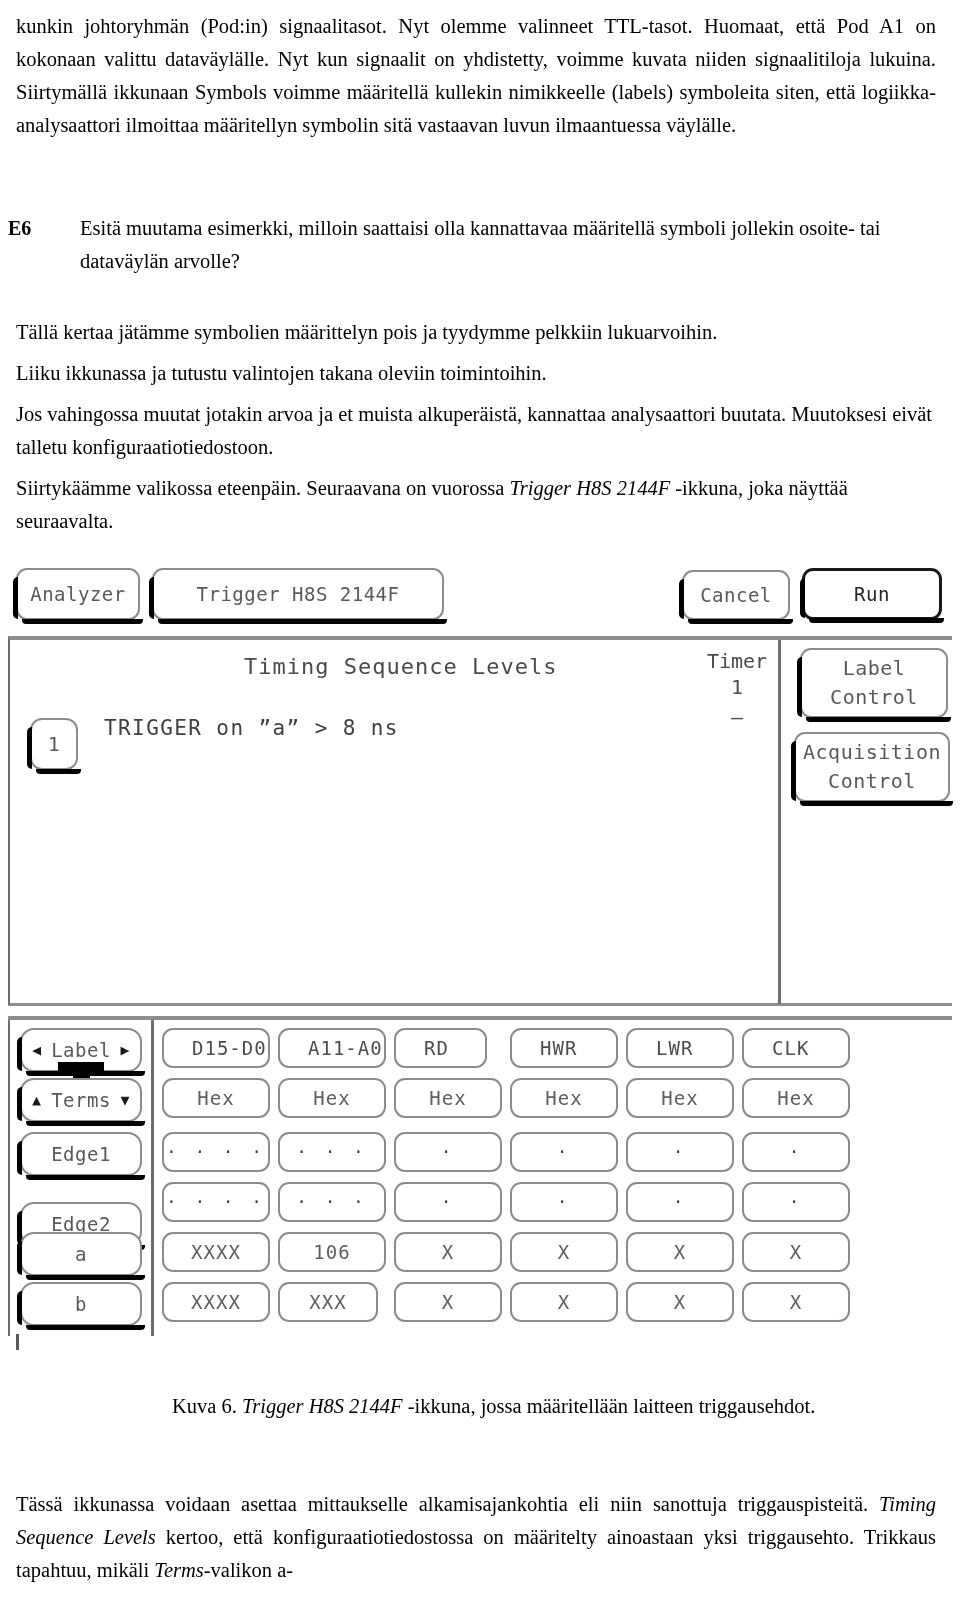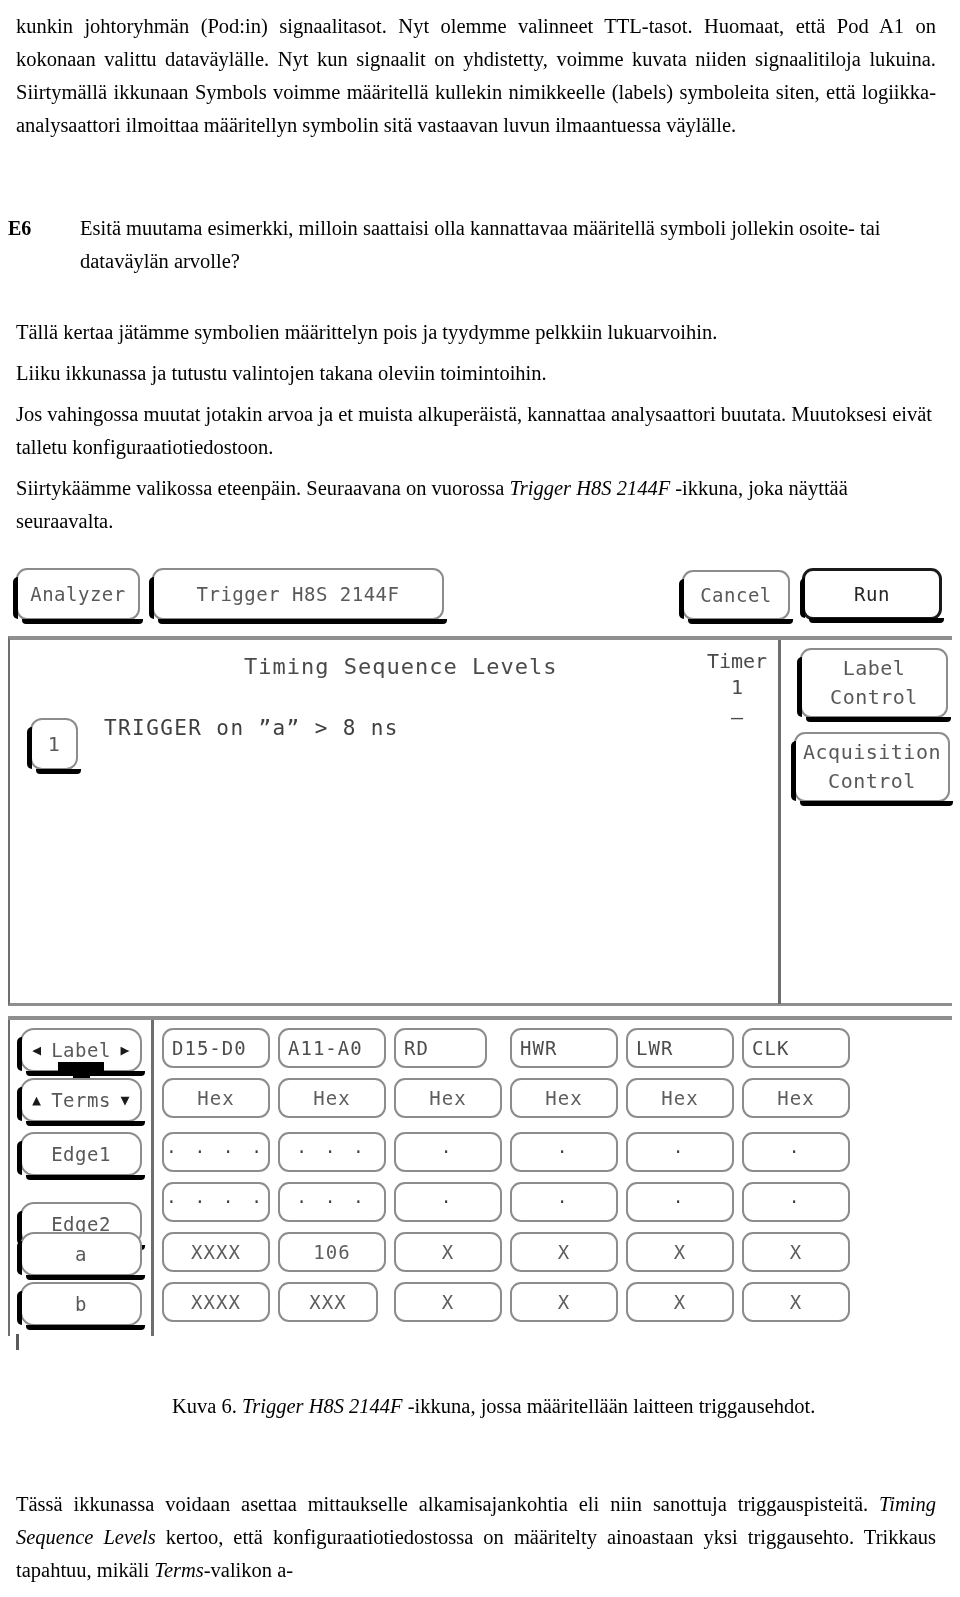--- a/index.html
+++ b/index.html
@@ -273,21 +273,21 @@
     font-family: "DejaVu Sans Mono", monospace;
     font-size: 19px;
     display: flex;
     align-items: center;
     justify-content: center;
     letter-spacing: 1px;
     white-space: nowrap;
   }
   .cell.head {
     justify-content: flex-start;
-    padding-left: 8px;
+    padding-left: 28px;
     color: #4d4d4d;
   }
   .cell.dots {
     letter-spacing: 4px;
     font-size: 17px;
     color: #3d3d3d;
   }
 </style>
 </head>
 <body>

